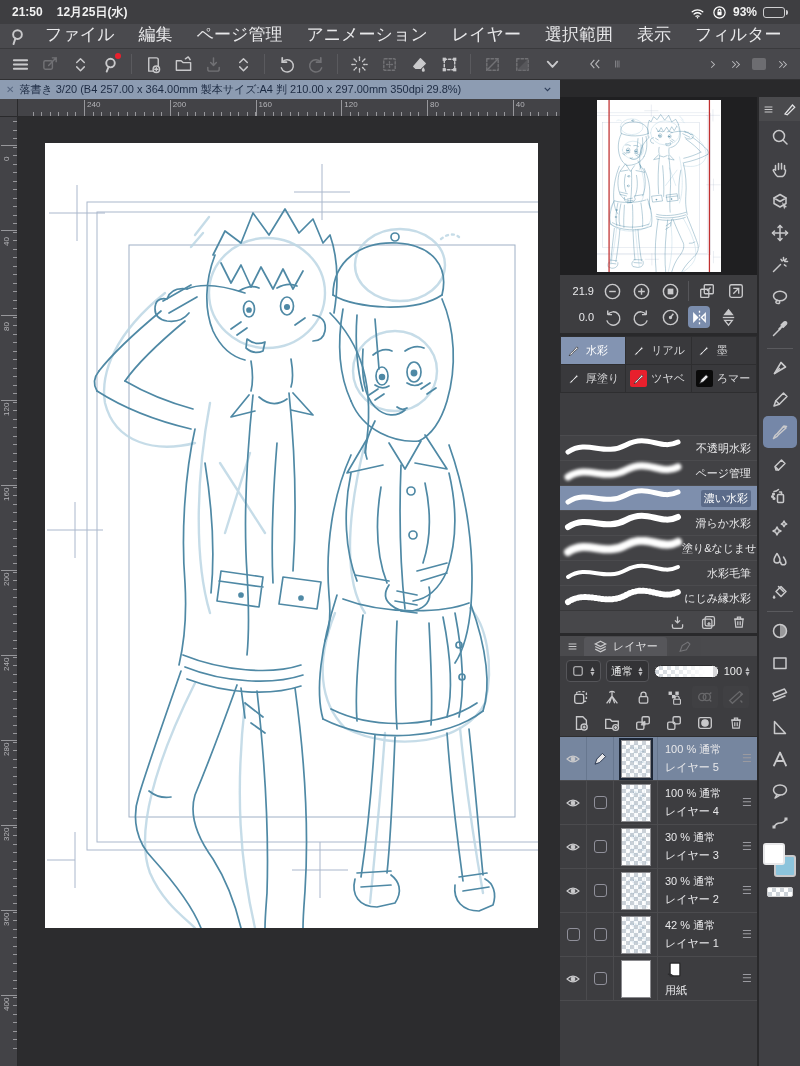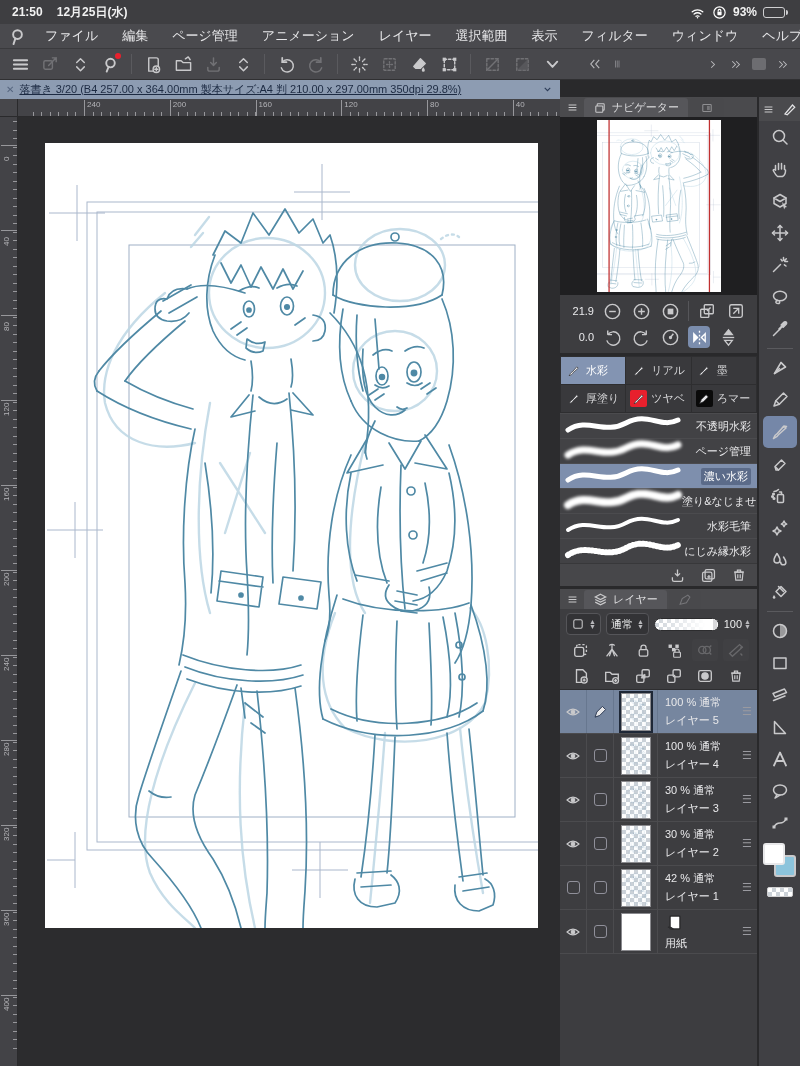--- a/index.html
+++ b/index.html
@@ -11,39 +11,39 @@
   .statusbar { height:24px; background:#3e3e41; display:flex; align-items:center; padding:0 12px; font-size:12px; font-weight:bold; color:#f2f2f2; flex:0 0 auto; }
   .statusbar .time { margin-right:14px; }
   .statusbar .right { margin-left:auto; display:flex; align-items:center; gap:6px; }
   .battery-body { width:22px; height:11px; border:1px solid #cfcfd1; border-radius:3px; padding:1px; position:relative; }
   .battery-fill { height:100%; width:88%; background:#ffffff; border-radius:1px; }
   .battery-tip { width:2px; height:5px; background:#cfcfd1; border-radius:0 2px 2px 0; margin-left:1px; }
 
   
   .menubar { height:25px; background:#4a4a4e; display:flex; align-items:center; gap:0; padding:0 8px; flex:0 0 auto; border-bottom:1px solid #3a3a3d; }
   .menubar .logo { width:26px; height:20px; display:flex; align-items:center; justify-content:center; margin-right:6px; }
-  .menu-item { font-size:13px; color:#e8e8ea; padding:0 12px; line-height:24px; cursor:default; white-space:nowrap; }
+  .menu-item { font-size:17px; color:#e8e8ea; padding:0 12px; line-height:24px; cursor:default; white-space:nowrap;font-family:Liberation Mono, monospace; }
 
   
   .toolbar { height:31px; background:#48484c; display:flex; align-items:center; padding:0 6px; gap:2px; flex:0 0 auto; border-bottom:1px solid #303032; }
   .tb-btn { width:28px; height:26px; display:flex; align-items:center; justify-content:center; border-radius:4px; position:relative; }
   .tb-btn.disabled { opacity:.32; }
   .tb-sep { width:1px; height:20px; background:#5a5a5e; margin:0 5px; }
   .tb-badge { position:absolute; top:2px; right:3px; width:6px; height:6px; border-radius:50%; background:#e8202d; }
   .tb-right { margin-left:auto; display:flex; align-items:center; gap:9px; padding-right:4px; color:#b9b9bc; }
   .tb-right .scrollthumb { width:14px; height:12px; background:#6d6d71; border-radius:2px; }
 
   
   .main { flex:1; display:flex; min-height:0; }
   .left-col { width:560px; display:flex; flex-direction:column; min-width:0; }
 
   
   .doctab { height:19px; background:#8d9cb2; display:flex; align-items:center; padding:0 6px; flex:0 0 auto; }
   .doctab .x { color:#55657f; font-size:10px; margin-right:5px; }
-  .doctab .title { font-size:11px; color:#1c2a42; white-space:nowrap; overflow:hidden; flex:1;text-decoration:underline; }
+  .doctab .title { font-size:11px; color:#1c2a42; white-space:nowrap; overflow:hidden; flex:1; }
   .doctab .chev { color:#2c3c58; font-size:11px; margin-left:6px; }
 
   
   .canvaswrap { position:relative; flex:1; background:#2c2c2e; overflow:hidden; }
   .ruler-top { position:absolute; left:0; top:0; width:100%; height:18px; background:#434347; border-bottom:1px solid #2a2a2c; }
   .ruler-left { position:absolute; left:0; top:0; width:18px; height:100%; background:#434347; border-right:1px solid #2a2a2c; }
   .corner { position:absolute; left:0; top:0; width:18px; height:18px; background:#47474b; border-right:1px solid #2a2a2c; border-bottom:1px solid #2a2a2c; z-index:3; }
   .tick { position:absolute; background:#97979b; }
   .ruler-num { position:absolute; font-size:8px; color:#b4b4b8; }
   .page { position:absolute; left:45px; top:44px; width:493px; height:785px; background:#ffffff; overflow:hidden; }
@@ -65,21 +65,21 @@
   .nav-val { width:28px; text-align:right; font-size:11px; color:#eaeaec; }
   .nav-btn { width:22px; height:22px; display:flex; align-items:center; justify-content:center; border-radius:4px; }
   .nav-btn.active { background:#7b8dad; }
   .nav-vsep { width:1px; height:20px; background:#56565a; }
 
   
   .st-groups { display:grid; grid-template-columns:1fr 1fr 1fr; grid-auto-rows:27px; gap:1px; background:#2e2e30; padding:1px; }
   .st-tab { background:#39393c; display:flex; align-items:center; gap:4px; padding:0 4px; font-size:11px; color:#d8d8da; overflow:hidden; white-space:nowrap; }
   .st-tab.sel { background:#8394b2; color:#fff; }
   .st-ic { width:17px; height:17px; border-radius:2px; display:flex; align-items:center; justify-content:center; flex:0 0 auto; }
-  .brushlist { display:flex; flex-direction:column; }
+  .brushlist { display:flex; flex-direction:column;margin-top:42px; }
   .brush-row { height:25px; border-top:1px solid #4b4b4e; background:#424245; display:flex; align-items:center; padding:0 6px 0 4px; position:relative; }
   .brush-row.sel { background:#7e8fad; }
   .brush-row svg { flex:0 0 auto; }
   .brush-name { margin-left:auto; font-size:11px; color:#e9e9eb; white-space:nowrap; }
   .brush-row.sel .brush-name { background:#5b6b89; padding:1px 3px; border-radius:2px; color:#fff; }
   .listbar { height:23px; background:#47474a; display:flex; align-items:center; justify-content:flex-end; gap:14px; padding:0 10px; border-top:1px solid #38383a; }
 
   
   .lay-ctrl { padding:4px 6px 2px; display:flex; flex-direction:column; gap:4px; background:#3d3d40; }
   .lay-row1 { display:flex; align-items:center; gap:5px; }
@@ -667,40 +667,20 @@
             </g>
           </svg>
         </div>
       </div>
     </div>
 
     <div class="right-col">
       <div class="panels">
 
         <div class="panel">
-          <div class="panel-head">
-            <span class="ph-menu">
-                <svg viewBox="0 0 20 20" width="13" height="13" fill="none" stroke="#c9c9cb" stroke-width="1.6">
-                  <path d="M4 6h12M4 10h12M4 14h12"></path>
-                </svg>
-              </span>
-            <span class="ph-tab">
-              <svg viewBox="0 0 20 20" width="14" height="14" fill="none" stroke="#c9c9cb" stroke-width="1.5">
-                  <rect x="6" y="4" width="10" height="9" rx="1"></rect>
-                  <rect x="4" y="7" width="10" height="9" rx="1" fill="#56565a"></rect>
-                </svg>
-              <span>ナビゲーター</span>
-            </span>
-            <span class="ph-tab ghost">
-              <svg viewBox="0 0 20 20" width="16" height="14" fill="none" stroke="#c9c9cb" stroke-width="1.5">
-                  <rect x="4" y="5" width="12" height="10" rx="1"></rect>
-                  <rect x="10" y="7" width="4" height="6" fill="#9a9a9e" stroke="none"></rect>
-                </svg>
-            </span>
-          </div>
           <div class="nav-thumb">
             <div class="nav-page">
               <svg width="124" height="172" viewBox="0 0 493 785" preserveAspectRatio="none">
                 <use href="#sketchArt" transform="translate(493,0) scale(-1,1)"></use>
                 <g stroke="#c03030" stroke-width="5">
                   <path d="M48 0v785M447 0v785"></path>
                 </g>
               </svg>
             </div>
           </div>
@@ -843,20 +823,26 @@
                 <svg width="118" height="22" viewBox="0 0 118 22" style="filter:blur(1.5px)">
     <path d="M4 15 C24 2 40 20 62 8 S96 14 114 5" fill="none" stroke="#ffffff" stroke-width="7" stroke-linecap="round"></path>
   </svg>
                 <span class="brush-name">ページ管理</span>
               </div>
               <div class="brush-row sel">
                 <svg width="118" height="22" viewBox="0 0 118 22" style="filter:blur(0.1px)">
     <path d="M4 15 C24 2 40 20 62 8 S96 14 114 5" fill="none" stroke="#ffffff" stroke-width="5" stroke-linecap="round"></path>
   </svg>
                 <span class="brush-name">濃い水彩</span>
+              </div>
+              <div class="brush-row">
+                <svg width="118" height="22" viewBox="0 0 118 22" style="filter:blur(0.7px)">
+    <path d="M4 15 C24 2 40 20 62 8 S96 14 114 5" fill="none" stroke="#ffffff" stroke-width="6" stroke-linecap="round"></path>
+  </svg>
+                <span class="brush-name">滑らか水彩</span>
               </div>
               <div class="brush-row">
                 <svg width="118" height="22" viewBox="0 0 118 22" style="filter:blur(1.8px)">
     <path d="M4 15 C24 2 40 20 62 8 S96 14 114 5" fill="none" stroke="#ffffff" stroke-width="8" stroke-linecap="round"></path>
   </svg>
                 <span class="brush-name">塗り&amp;なじませ</span>
               </div>
               <div class="brush-row">
                 <svg width="118" height="22" viewBox="0 0 118 22" style="filter:blur(0.2px)">
     <path d="M4 15 C24 2 40 20 62 8 S96 14 114 5" fill="none" stroke="#ffffff" stroke-width="4" stroke-linecap="round"></path>

